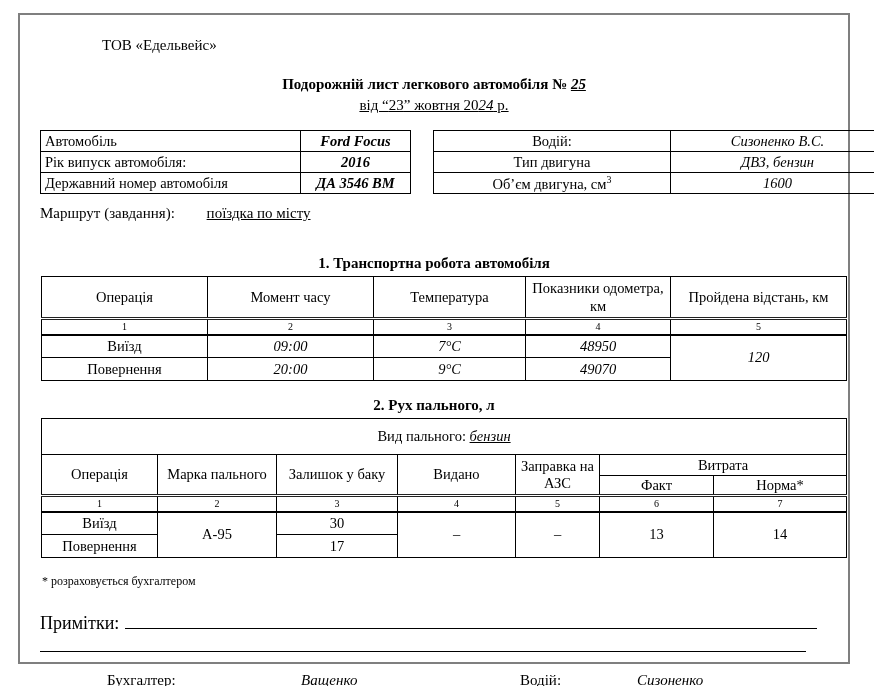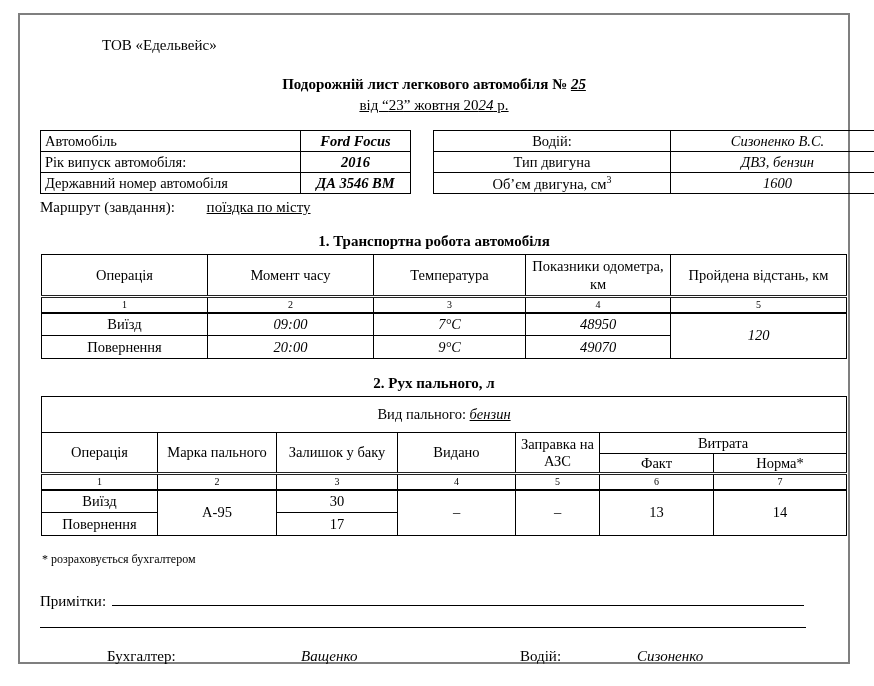--- a/index.html
+++ b/index.html
@@ -14,35 +14,35 @@
   table{border-collapse:collapse;table-layout:fixed;font-size:14.5px;}
   td{border:1px solid #000;padding:0 4px;height:21px;box-sizing:border-box;overflow:hidden;}
   .toptables{display:flex;margin:16px 0 0 20px;align-items:center;}
   .cartable{width:370px;}
   .cartable td.lbl{text-align:left;width:260px;}
   .cartable td.val{text-align:center;font-style:italic;width:110px;font-weight:bold;}
   .drivertable{width:415px;margin-left:22px;}
   .drivertable td.lbl{text-align:center;width:237px;}
   .drivertable td.val{text-align:center;font-style:italic;width:214px;margin-top:29px;}
   .outer{border:1.5px solid #000;}
-  .route{margin:5px 0 0 20px;font-size:15px;}
+  .route{margin:11px 0 0 20px;font-size:15px;}
   .route .rv{margin-left:28px;}
   .sec-title{text-align:center;font-weight:bold;font-size:15px;}
-  .sec1-title{margin-top:17px;}
+  .sec1-title{margin-top:33px;}
   .sec2-title{margin-top:15px;}
   .bigtable{width:805px;margin:4px 0 16px 21px;border-radius:32px;}
   .bigtable td{text-align:center;}
   td.hdr{height:42px;line-height:1.25;}
   tr.numrow td{font-size:10px;height:16px;line-height:1;border-top:3px double #222;border-bottom:2px solid #000;padding:1px 4px;}
   tr.datarow td{height:23px;}
   .fuelhead td{height:36px;}
   td.hdr2{height:32px;}
   td.sub{height:20px;}
   .footnote{margin:4px 0 0 22px;font-size:12px;}
-  .notes{margin:24px 0 16px 20px;font-size:15px;position:relative;}
+  .notes{margin:24px 0 16px 20px;font-size:18px;position:relative;}
   .line{display:inline-block;border-bottom:1px solid #000;height:14px;vertical-align:baseline;}
   .notes .line1{width:692px;margin-left:6px;}
   .line2{margin:14px 0 0 20px;width:766px;border-bottom:1px solid #000;height:1px;}
   .signs{position:relative;margin-top:20px;height:22px;font-size:15px;}
   .signs span{position:absolute;white-space:nowrap;}
   .s-alabel{left:87px;}
   .s-aname{left:281px;font-style:italic;}
   .s-dlabel{left:500px;}
   .s-dname{left:617px;font-style:italic;}
   sup{font-size:10px;}

